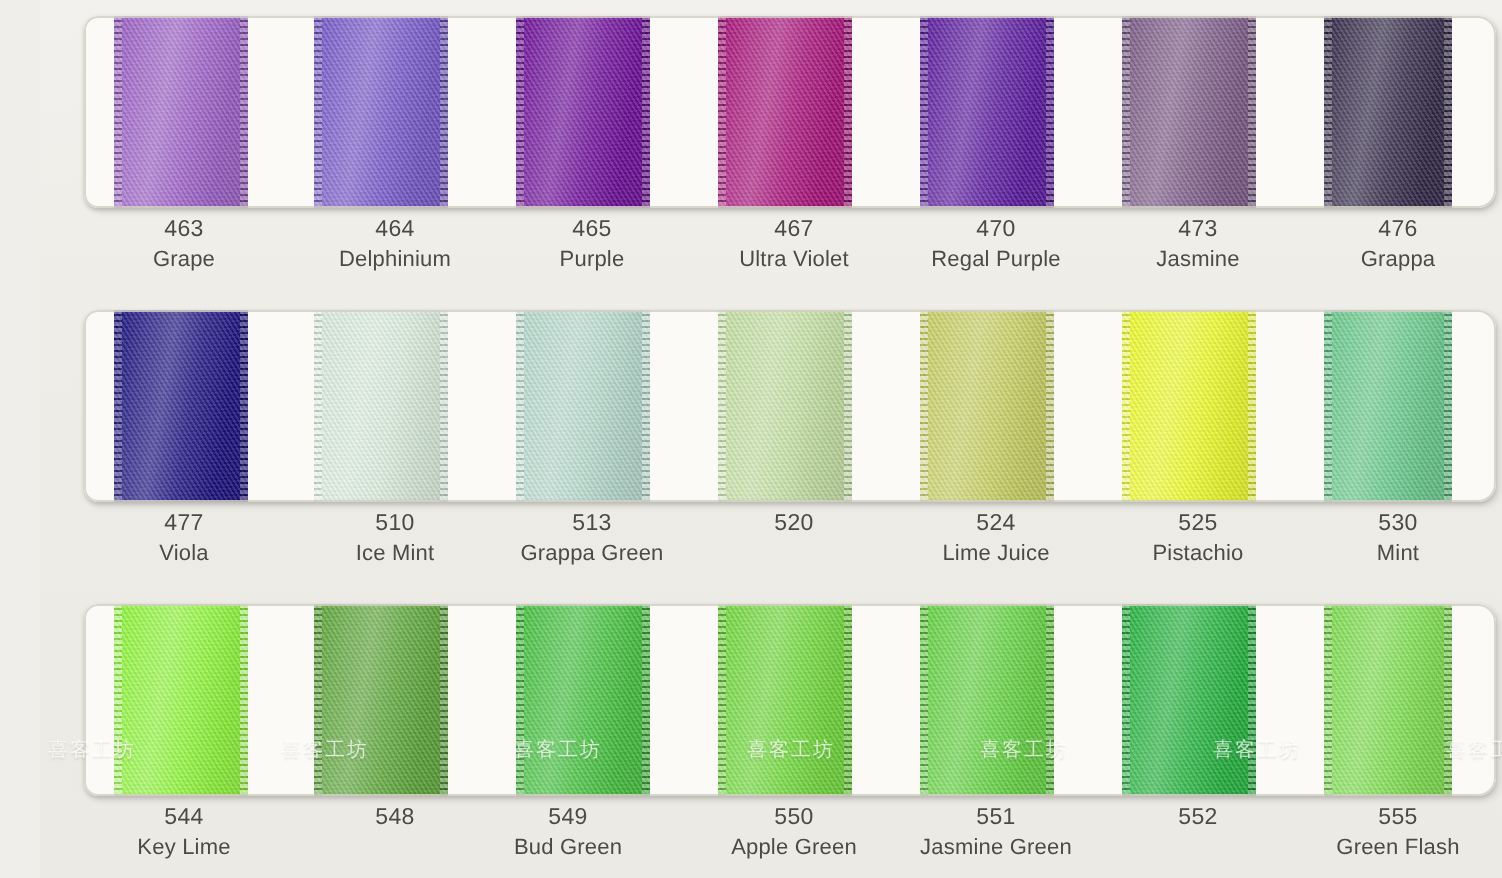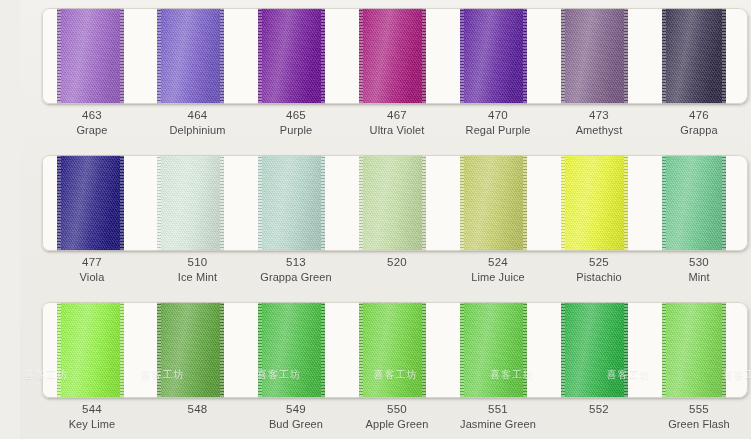--- a/index.html
+++ b/index.html
@@ -209,21 +209,21 @@
           <div class="caption" style="left: 328px; width: 98px;">
             <span class="code">467</span>
             <span class="name">Ultra Violet</span>
           </div>
           <div class="caption" style="left: 428px; width: 100px;">
             <span class="code">470</span>
             <span class="name">Regal Purple</span>
           </div>
           <div class="caption" style="left: 530px; width: 98px;">
             <span class="code">473</span>
-            <span class="name">Amethyst</span>
+            <span class="name">Jasmine</span>
           </div>
           <div class="caption" style="left: 632px; width: 94px;">
             <span class="code">476</span>
             <span class="name">Grappa</span>
           </div>
         </div>
       </div>
       <div class="row" style="top: 0px;">
         <div class="card" style="top: 155px; height: 96px;">
           <div class="swatches">
@@ -316,21 +316,21 @@
           <span>喜客工坊</span>
         </div>
         <div class="captions" style="top: 402px;">
           <div class="caption" style="left: 30px; width: 84px;">
             <span class="code">544</span>
             <span class="name">Key Lime</span>
           </div>
           <div class="caption" style="left: 130px; width: 95px;">
             <span class="code">548</span>
           </div>
-          <div class="caption" style="left: 228px; width: 96px;">
+          <div class="caption" style="left: 216px; width: 96px;">
             <span class="code">549</span>
             <span class="name">Bud Green</span>
           </div>
           <div class="caption" style="left: 328px; width: 98px;">
             <span class="code">550</span>
             <span class="name">Apple Green</span>
           </div>
           <div class="caption" style="left: 428px; width: 100px;">
             <span class="code">551</span>
             <span class="name">Jasmine Green</span>

